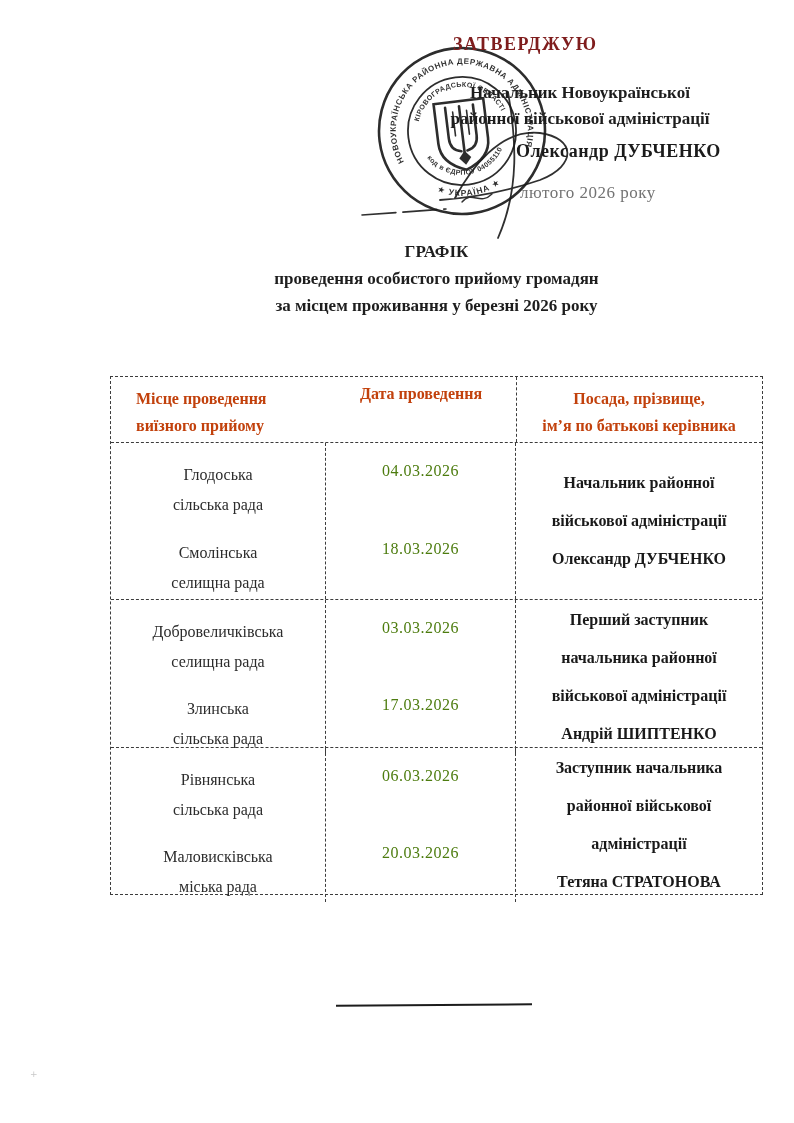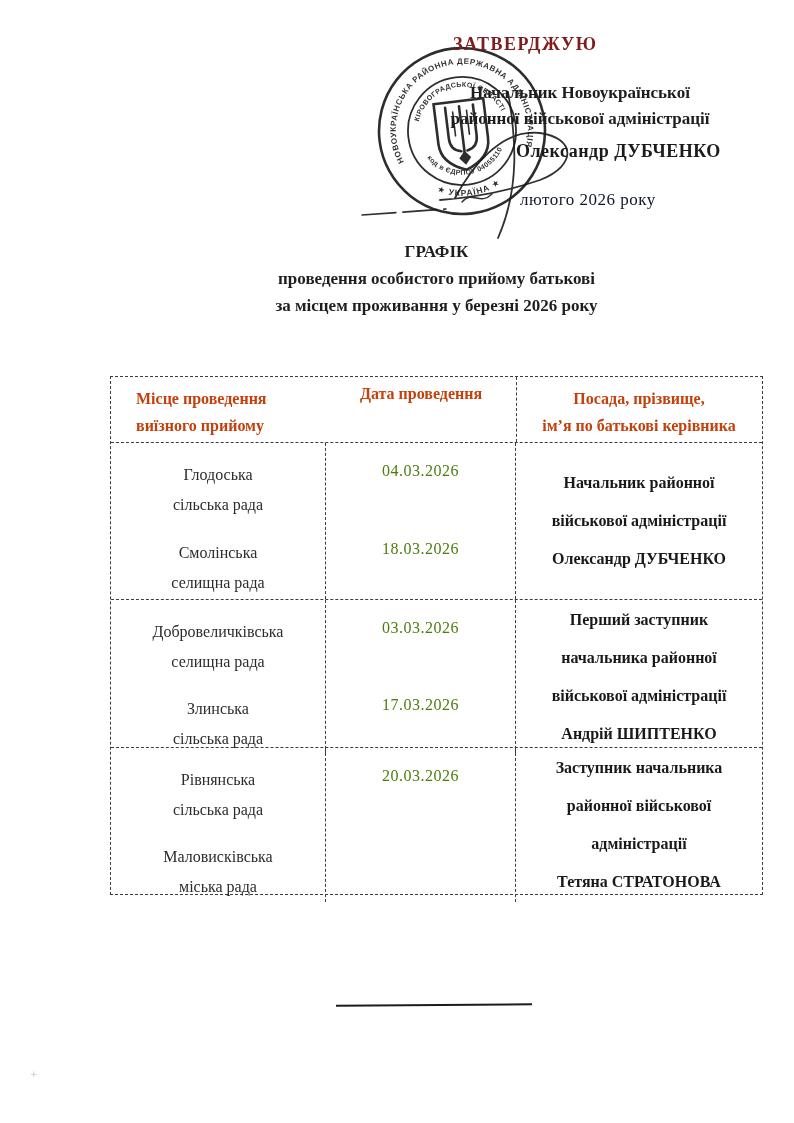--- a/index.html
+++ b/index.html
@@ -18,22 +18,22 @@
   .approval-position {
     position:absolute; left:418px; top:80px; width:324px;
     text-align:center; font-weight:bold; font-size:17px; line-height:26px;
     white-space:pre-line; color:#1d1d1d;font-family:Liberation Serif, serif;
   }
   .approval-name {
     position:absolute; left:516px; top:141px;
     font-weight:bold; font-size:18px; letter-spacing:0.5px; color:#1b1b1b;
   }
   .approval-date {
-    position:absolute; left:520px; top:190px;
-    font-size:17px; color:#0f172a; letter-spacing:0.5px;
+    position:absolute; left:520px; top:183px;
+    font-size:17px; color:#737373; letter-spacing:0.5px;
   }
 
   
   .stamp {
     position:absolute; left:376px; top:45px; width:172px; height:172px;
     transform:rotate(-7deg); opacity:0.92;
   }
   .stamp svg { width:100%; height:100%; }
   .stamp text {
     font-family:"Liberation Sans","DejaVu Sans",sans-serif;
@@ -135,21 +135,21 @@
     <g fill="none" stroke="#1a1a1a" stroke-width="1.8" stroke-linecap="round" opacity="0.9">
       <path d="M 158 62 C 166 108, 170 158, 148 208"></path>
       <path d="M 105 168 C 120 140, 150 98, 190 103 C 225 108, 228 135, 190 150 C 155 162, 120 168, 90 170"></path>
       <path d="M 12 185 L 96 179" stroke-dasharray="34 7" stroke-width="1.6"></path>
       <path d="M 112 172 C 122 160, 130 176, 142 164" stroke-width="1.4"></path>
     </g>
   </svg>
 
   <div class="doc-title">
     <div>ГРАФІК</div>
-    <div>проведення особистого прийому батькові</div>
+    <div>проведення особистого прийому громадян</div>
     <div>за місцем проживання у березні 2026 року</div>
   </div>
 
   <div class="sched-table">
 
     <div class="thead">
       <div class="th1">Місце проведення
 виїзного прийому</div>
       <div class="th2">Дата проведення</div>
       <div class="th3">Посада, прізвище,
@@ -191,20 +191,21 @@
     </div>
 
     <div class="tgroup g3">
       <div class="cell-places">
         <div class="place">Рівнянська
 сільська рада</div>
         <div class="place">Маловисківська
 міська рада</div>
       </div>
       <div class="cell-dates">
+        <div class="date">06.03.2026</div>
         <div class="date">20.03.2026</div>
       </div>
       <div class="cell-official">Заступник начальника
 районної військової
 адміністрації
 Тетяна СТРАТОНОВА</div>
     </div>
 
   </div>
 

